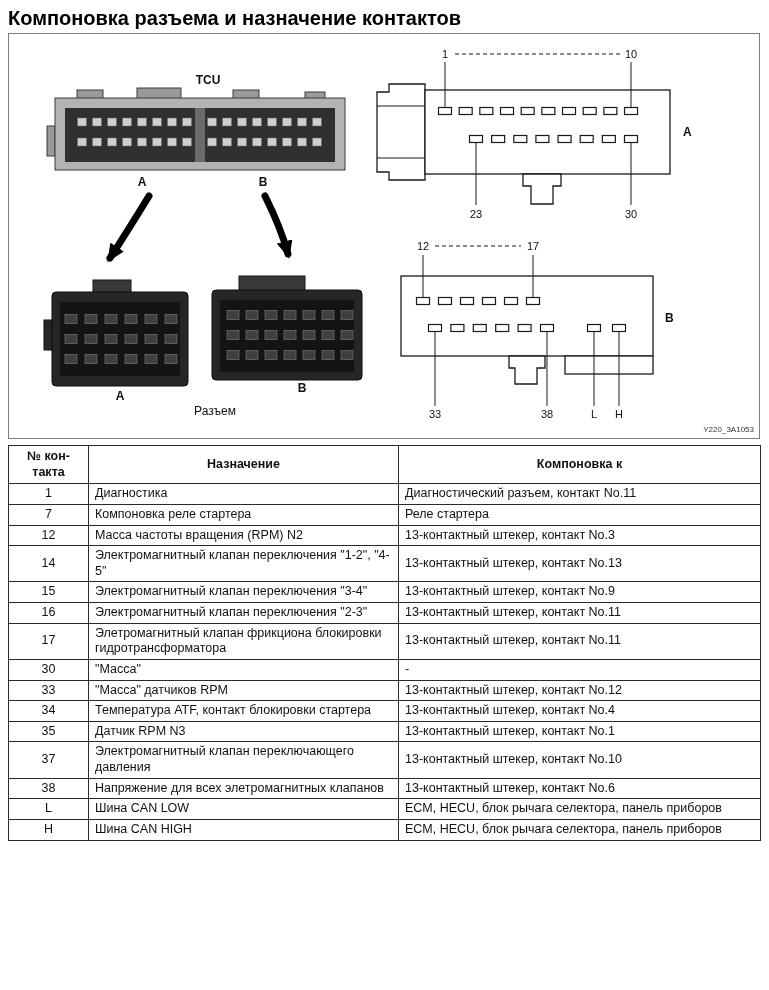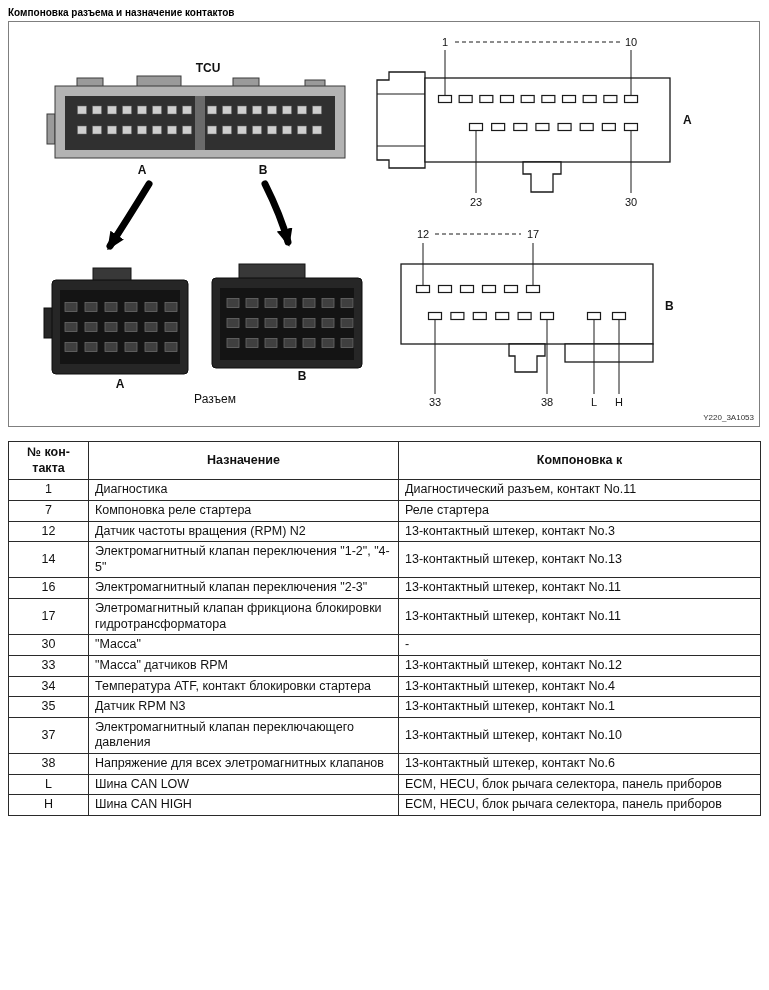--- a/index.html
+++ b/index.html
@@ -4,21 +4,21 @@
 <style>
   html, body {
     margin: 0; padding: 0;
     width: 769px; height: 990px;
     background: #ffffff;
     overflow: hidden;
     font-family: "Liberation Sans", sans-serif;
     color: #111;
   }
   .page-title {
-    font-size: 10px;
+    font-size: 20px;
     font-weight: bold;
     margin: 7px 8px 3px 8px;
     color: #000;
   }
   .figure-frame {
     margin: 0 8px;
     border: 1px solid #7f7f7f;
     width: 750px; height: 404px;
     position: relative;
     background: #fff;
@@ -45,21 +45,21 @@
   .conn-latch { fill: #383838; stroke: #141414; stroke-width: 1; }
   .conn-body  { fill: #262626; stroke: #0d0d0d; stroke-width: 1; }
   .conn-face  { fill: #141414; }
   .conn-holes rect { fill: #3f3f3f; stroke: #6a6a6a; stroke-width: 0.8; }
 
   .arrow { stroke: #000; stroke-width: 7; fill: none; stroke-linecap: round; }
 
   
   table.pin-table {
     border-collapse: collapse;
-    margin: 14px 8px 0 8px;
+    margin: 6px 8px 0 8px;
     width: 753px;
     table-layout: fixed;
     font-size: 12.5px;
   }
   .pin-table th, .pin-table td {
     border: 1px solid #2a2a2a;
     padding: 2px 6px;
     vertical-align: middle;
     line-height: 1.25;
   }
@@ -319,29 +319,34 @@
           <td class="purpose-cell">Диагностика</td>
           <td class="connected-cell">Диагностический разъем, контакт No.11</td>
         </tr>
         <tr>
           <td class="pin-cell">7</td>
           <td class="purpose-cell">Компоновка реле стартера</td>
           <td class="connected-cell">Реле стартера</td>
         </tr>
         <tr>
           <td class="pin-cell">12</td>
-          <td class="purpose-cell">Датчик частоты вращения (RPM) N2</td>
+          <td class="purpose-cell">Масса частоты вращения (RPM) N2</td>
           <td class="connected-cell">13-контактный штекер, контакт No.3</td>
         </tr>
         <tr>
           <td class="pin-cell">14</td>
           <td class="purpose-cell">Электромагнитный клапан переключения "1-2", "4-5"</td>
           <td class="connected-cell">13-контактный штекер, контакт No.13</td>
         </tr>
         <tr>
+          <td class="pin-cell">15</td>
+          <td class="purpose-cell">Электромагнитный клапан переключения "3-4"</td>
+          <td class="connected-cell">13-контактный штекер, контакт No.9</td>
+        </tr>
+        <tr>
           <td class="pin-cell">16</td>
           <td class="purpose-cell">Электромагнитный клапан переключения "2-3"</td>
           <td class="connected-cell">13-контактный штекер, контакт No.11</td>
         </tr>
         <tr>
           <td class="pin-cell">17</td>
           <td class="purpose-cell">Элетромагнитный клапан фрикциона блокировки гидротрансформатора</td>
           <td class="connected-cell">13-контактный штекер, контакт No.11</td>
         </tr>
         <tr>

